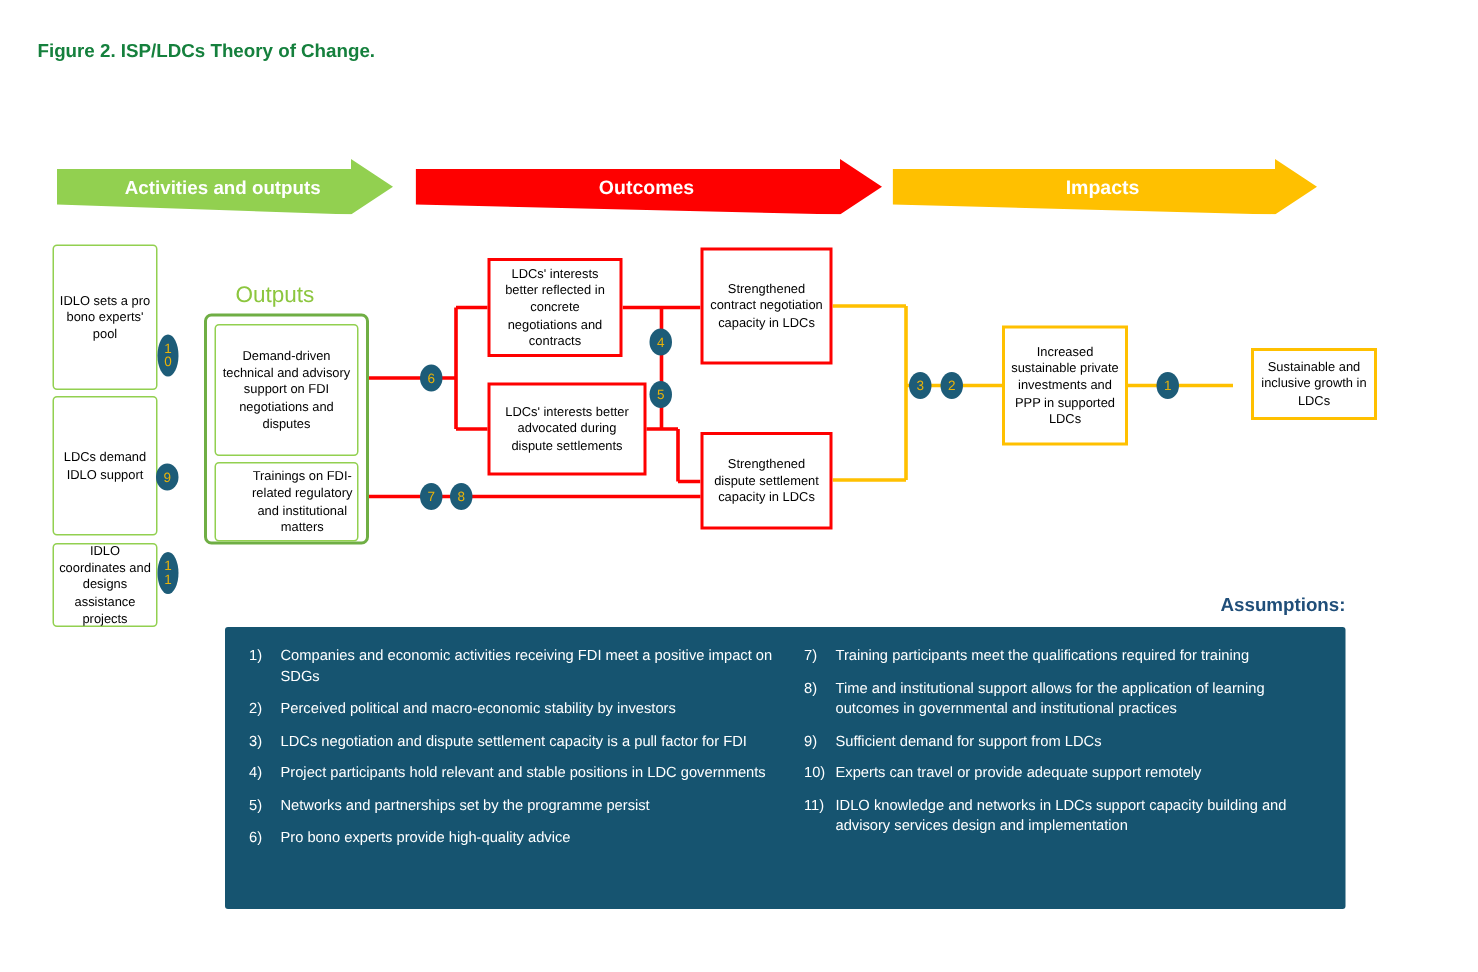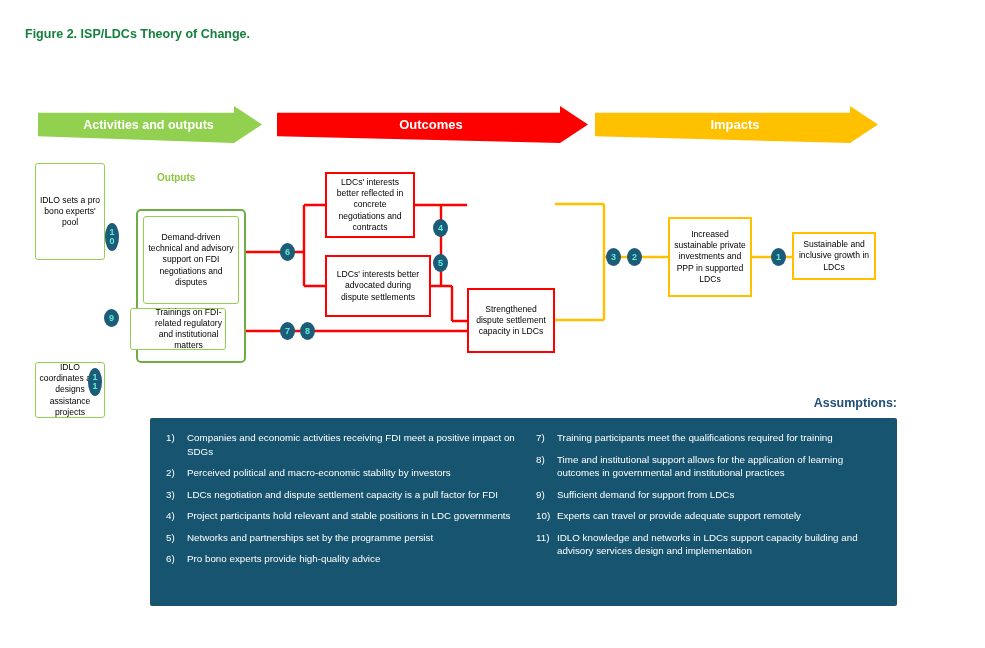--- a/index.html
+++ b/index.html
@@ -15,26 +15,26 @@
   .arrow.yellow { left:595px; width:283px; background:#ffc000; }
 
   .node { position:absolute; background:#ffffff; display:flex; align-items:center; justify-content:center;
           text-align:center; font-size:8.6px; line-height:1.3; color:#000000; box-sizing:border-box; padding:3px; z-index:2; }
   .green-node  { border:1.7px solid #92d050; border-radius:3px; }
   .red-node    { border:2px solid #fe0000; }
   .yellow-node { border:2px solid #ffc000; }
 
   .outputs-group { position:absolute; left:136px; top:209px; width:110px; height:154px;
                    border:2.5px solid #6fae44; border-radius:5px; background:#ffffff; box-sizing:border-box; z-index:2; }
-  .outputs-heading { position:absolute; left:157px; top:172px; color:#8cc63e; font-weight:bold; font-size:10px; z-index:3; }
+  .outputs-heading { position:absolute; left:157px; top:188px; color:#8cc63e; font-weight:normal; font-size:15px; z-index:3; }
 
   .connectors { position:absolute; left:0; top:0; width:985px; height:648px; z-index:1; }
 
-  .badge { position:absolute; background:#1d5c78; color:#5eead4; display:flex; align-items:center; justify-content:center;
-           border-radius:50%; z-index:4; font-weight:bold; }
+  .badge { position:absolute; background:#1d5c78; color:#eab308; display:flex; align-items:center; justify-content:center;
+           border-radius:50%; z-index:4; font-weight:normal; }
   .badge.s { width:15px; height:18px; font-size:9px; }
   .badge.t { width:14px; height:28px; }
   .badge.t span { display:block; width:8px; word-break:break-all; line-height:9px; font-size:9px; text-align:center; }
 
   .assumptions-heading { position:absolute; left:700px; top:396px; width:197px; text-align:right;
                          color:#1f4e79; font-weight:bold; font-size:12.5px; z-index:3; }
   .assumptions-panel { position:absolute; left:150px; top:418px; width:747px; height:188px; background:#165470;
                        border-radius:2px; box-sizing:border-box; padding:13px 16px; display:flex; gap:18px;
                        color:#ffffff; z-index:2; }
   .a-col { display:flex; flex-direction:column; gap:8px; }
@@ -61,41 +61,43 @@
       <path d="M239 331 H468"></path>
       <path d="M415 205 H467 M415 286 H452 M441 205 V286 M452 286 V321 M452 321 H467"></path>
     </g>
     <g stroke="#ffc000" stroke-width="2.4" fill="none">
       <path d="M555 204 H604 M555 320 H604 M604 204 V320 M604 257 H668"></path>
       <path d="M752 257 H822"></path>
     </g>
   </svg>
 
   <div class="node green-node" style="left:35px; top:163px; width:70px; height:97px;">IDLO sets a pro bono experts' pool</div>
+  <div class="node green-node" style="left:35px; top:264px; width:70px; height:93px;">LDCs demand IDLO support</div>
   <div class="node green-node" style="left:35px; top:362px; width:70px; height:56px;">IDLO coordinates and designs assistance projects</div>
 
   <div class="outputs-heading">Outputs</div>
   <div class="outputs-group"></div>
   <div class="node green-node" style="left:143px; top:216px; width:96px; height:88px; z-index:3;">Demand-driven technical and advisory support on FDI negotiations and disputes</div>
-  <div class="node green-node" style="left:130px; top:308px; width:96px; height:42px; z-index:3;padding-left:24px;">Trainings on FDI-related regulatory and institutional matters</div>
+  <div class="node green-node" style="left:143px; top:308px; width:96px; height:53px; z-index:3;padding-left:24px;">Trainings on FDI-related regulatory and institutional matters</div>
 
   <div class="node red-node" style="left:325px; top:172px; width:90px; height:66px;">LDCs' interests better reflected in concrete negotiations and contracts</div>
   <div class="node red-node" style="left:325px; top:255px; width:106px; height:62px;">LDCs' interests better advocated during dispute settlements</div>
+  <div class="node red-node" style="left:467px; top:165px; width:88px; height:78px;">Strengthened contract negotiation capacity in LDCs</div>
   <div class="node red-node" style="left:467px; top:288px; width:88px; height:65px;">Strengthened dispute settlement capacity in LDCs</div>
 
   <div class="node yellow-node" style="left:668px; top:217px; width:84px; height:80px;">Increased sustainable private investments and PPP in supported LDCs</div>
-  <div class="node yellow-node" style="left:792px; top:232px; width:84px; height:48px;">Sustainable and inclusive growth in LDCs</div>
+  <div class="node yellow-node" style="left:834px; top:232px; width:84px; height:48px;">Sustainable and inclusive growth in LDCs</div>
 
   <div class="badge t" style="left:105px; top:223px;">
       <span>10</span>
     </div>
   <div class="badge s" style="left:104px; top:309px;">
       <span>9</span>
     </div>
-  <div class="badge t" style="left:88px; top:368px;">
+  <div class="badge t" style="left:105px; top:368px;">
       <span>11</span>
     </div>
   <div class="badge s" style="left:280px; top:243px;">
       <span>6</span>
     </div>
   <div class="badge s" style="left:280px; top:322px;">
       <span>7</span>
     </div>
   <div class="badge s" style="left:300px; top:322px;">
       <span>8</span>

